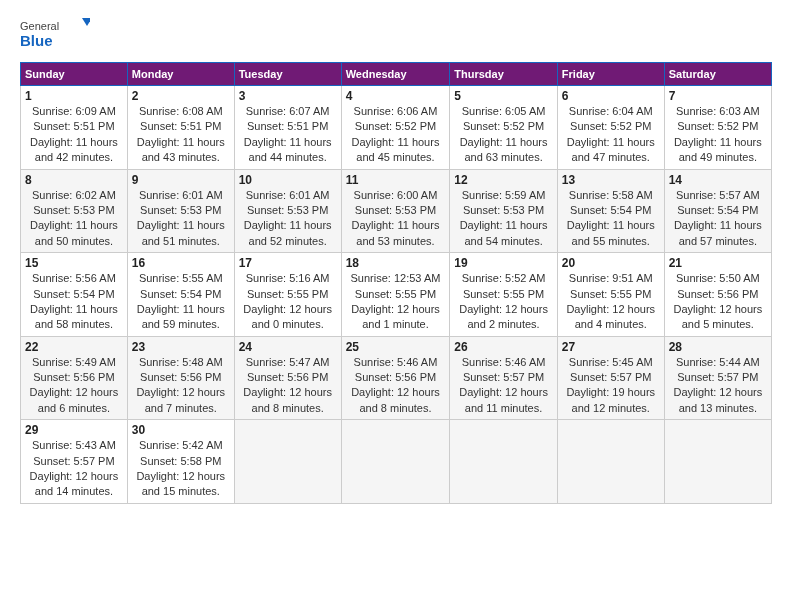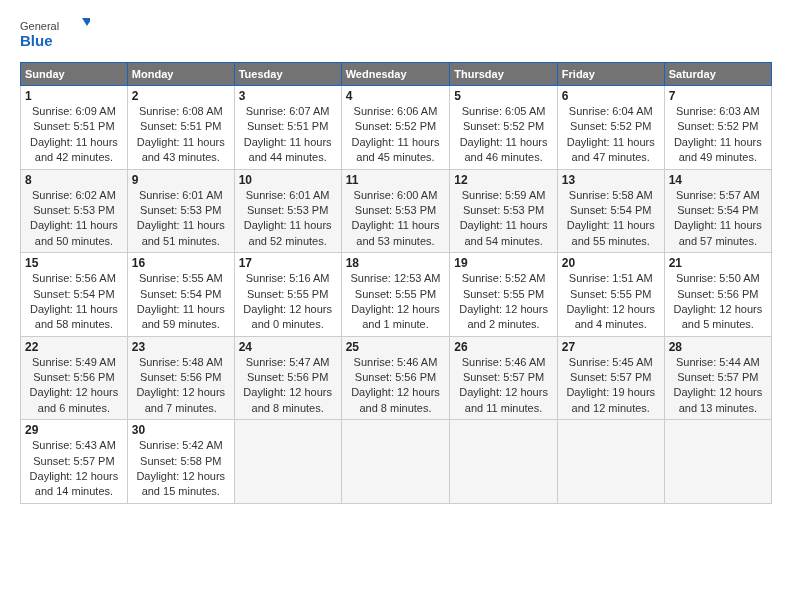--- a/index.html
+++ b/index.html
@@ -38,21 +38,21 @@
     .location {
       font-size: 14px;
       color: #555;
     }
     .calendar {
       width: 100%;
       border-collapse: collapse;
       font-size: 9.5px;
     }
     .calendar th {
-      background: #737373;
+      background: #701a75;
       color: #fff;
       padding: 5px 4px;
       text-align: left;
       font-size: 11px;
       font-weight: bold;
       border: 1px solid #1565c0;
     }
     .calendar td {
       border: 1px solid #ccc;
       vertical-align: top;
@@ -143,21 +143,21 @@
           <span>Sunrise: 6:06 AM</span><br>
           <span>Sunset: 5:52 PM</span><br>
           <span>Daylight: 11 hours and 45 minutes.</span>
         </div>
       </td>
           <td>
         <span class="day-num">5</span>
         <div class="day-info">
           <span>Sunrise: 6:05 AM</span><br>
           <span>Sunset: 5:52 PM</span><br>
-          <span>Daylight: 11 hours and 46 minutes.</span>
+          <span>Daylight: 11 hours and 63 minutes.</span>
         </div>
       </td>
           <td>
         <span class="day-num">6</span>
         <div class="day-info">
           <span>Sunrise: 6:04 AM</span><br>
           <span>Sunset: 5:52 PM</span><br>
           <span>Daylight: 11 hours and 47 minutes.</span>
         </div>
       </td>
@@ -265,21 +265,21 @@
         <span class="day-num">19</span>
         <div class="day-info">
           <span>Sunrise: 5:52 AM</span><br>
           <span>Sunset: 5:55 PM</span><br>
           <span>Daylight: 12 hours and 2 minutes.</span>
         </div>
       </td>
           <td>
         <span class="day-num">20</span>
         <div class="day-info">
-          <span>Sunrise: 1:51 AM</span><br>
+          <span>Sunrise: 9:51 AM</span><br>
           <span>Sunset: 5:55 PM</span><br>
           <span>Daylight: 12 hours and 4 minutes.</span>
         </div>
       </td>
           <td>
         <span class="day-num">21</span>
         <div class="day-info">
           <span>Sunrise: 5:50 AM</span><br>
           <span>Sunset: 5:56 PM</span><br>
           <span>Daylight: 12 hours and 5 minutes.</span>

